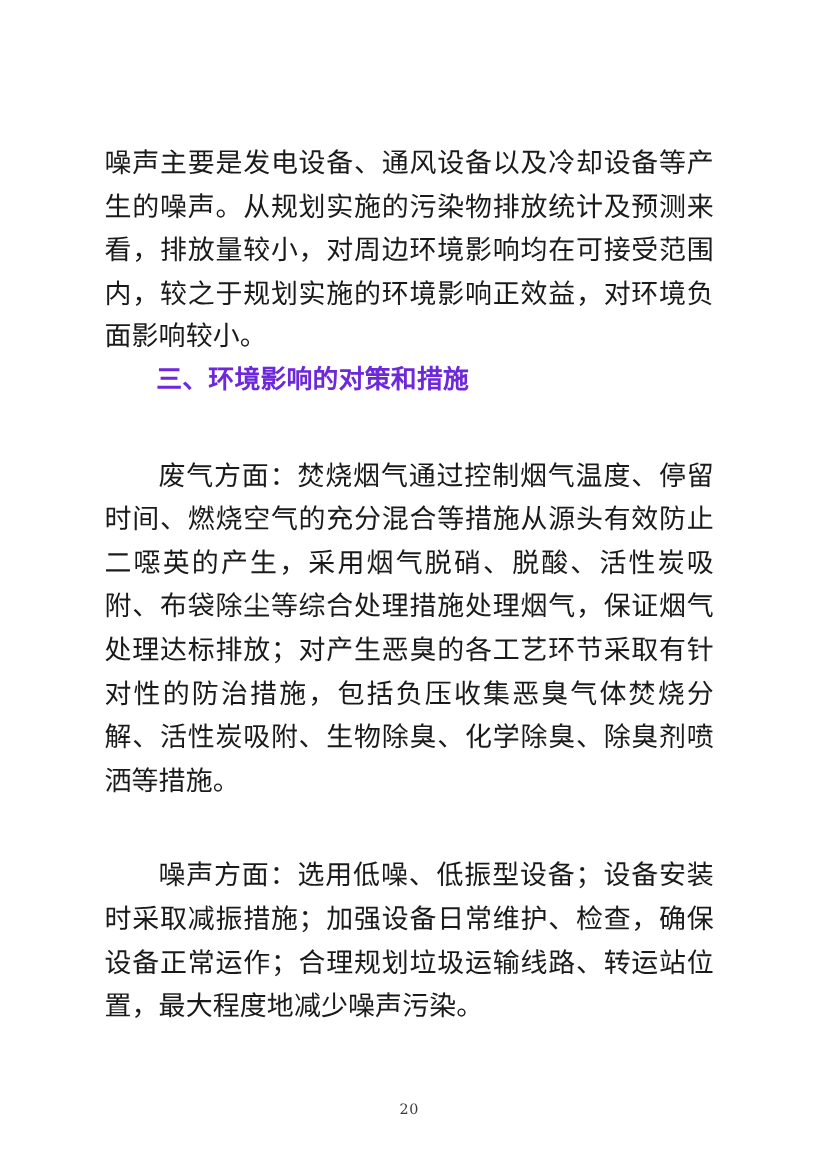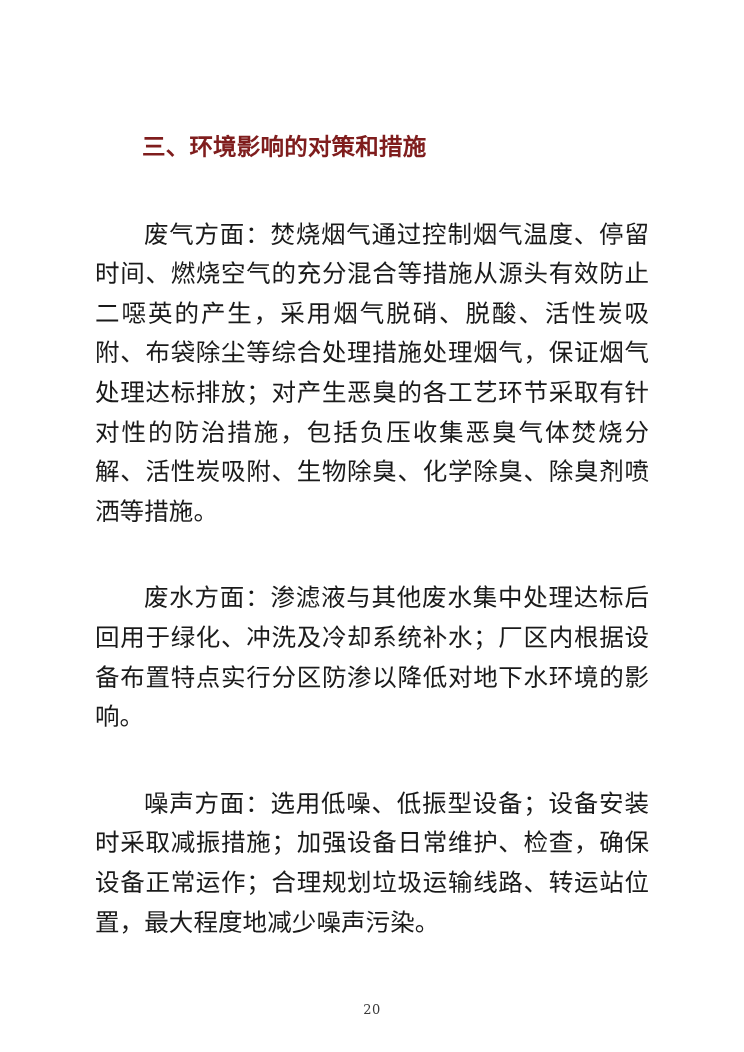--- a/index.html
+++ b/index.html
@@ -47,21 +47,21 @@
     margin-top: 47px;
   }
 
   
   .heading {
     margin: 0;
     font-family: "DejaVu Sans", "Liberation Sans", sans-serif;
     font-size: 23.5px;
     line-height: 39.6px;
     font-weight: 700;
-    color: #7f1d1d;
+    color: #6d28d9;
     text-indent: 47px;
     text-align: left;
     letter-spacing: 0.2px;
   }
 
   
   .page-number {
     position: absolute;
     left: 0;
     top: 1002px;
@@ -73,26 +73,26 @@
     letter-spacing: 0.5px;
   }
 </style>
 </head>
 <body>
 
 <div class="page">
 
   <div class="text-column">
 
+    <p class="para">噪声主要是发电设备、通风设备以及冷却设备等产生的噪声。从规划实施的污染物排放统计及预测来看，排放量较小，对周边环境影响均在可接受范围内，较之于规划实施的环境影响正效益，对环境负面影响较小。</p>
 
     <h2 class="heading">三、环境影响的对策和措施</h2>
 
     <p class="para indent">废气方面：焚烧烟气通过控制烟气温度、停留时间、燃烧空气的充分混合等措施从源头有效防止二噁英的产生，采用烟气脱硝、脱酸、活性炭吸附、布袋除尘等综合处理措施处理烟气，保证烟气处理达标排放；对产生恶臭的各工艺环节采取有针对性的防治措施，包括负压收集恶臭气体焚烧分解、活性炭吸附、生物除臭、化学除臭、除臭剂喷洒等措施。</p>
 
-    <p class="para indent">废水方面：渗滤液与其他废水集中处理达标后回用于绿化、冲洗及冷却系统补水；厂区内根据设备布置特点实行分区防渗以降低对地下水环境的影响。</p>
 
 
     <p class="para indent">噪声方面：选用低噪、低振型设备；设备安装时采取减振措施；加强设备日常维护、检查，确保设备正常运作；合理规划垃圾运输线路、转运站位置，最大程度地减少噪声污染。</p>
 
   </div>
 
   <div class="page-number">20</div>
 
 </div>
 

